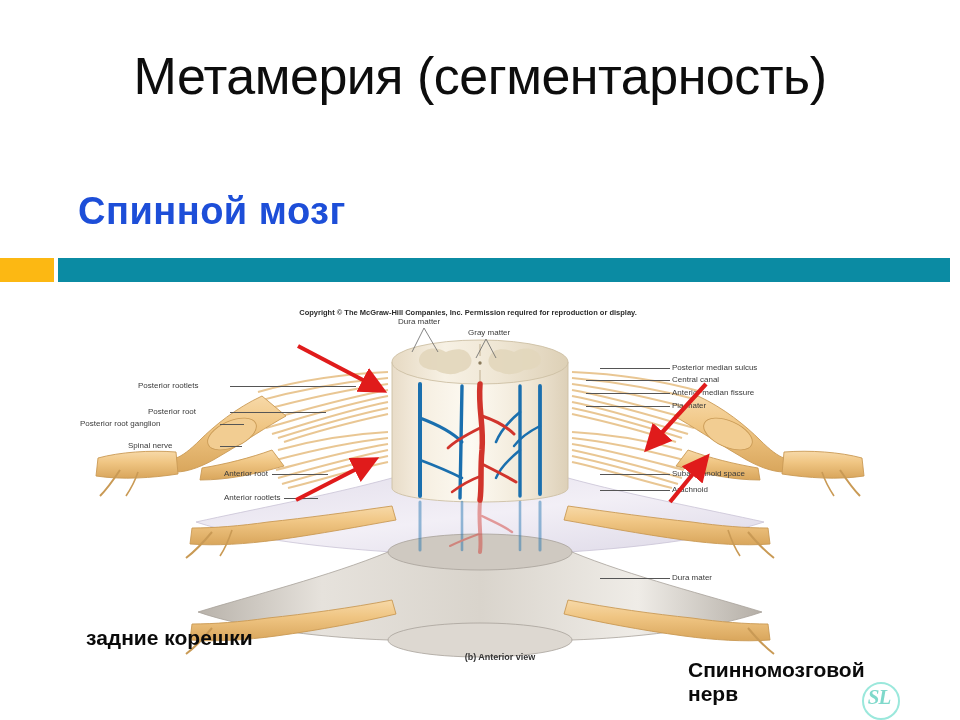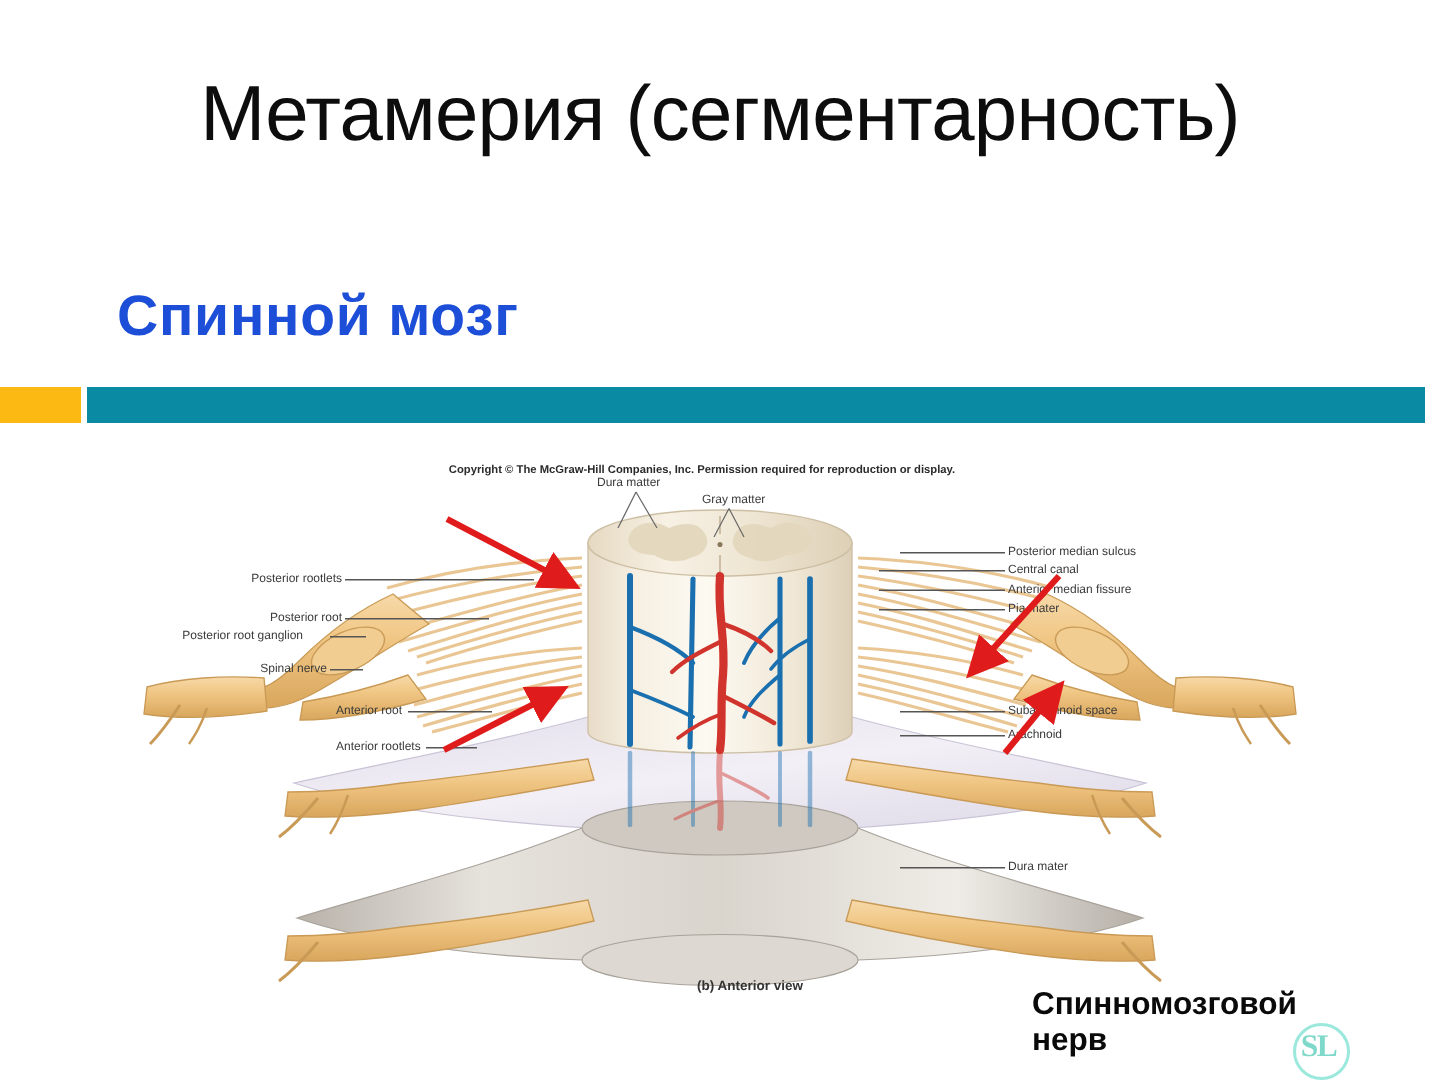--- a/index.html
+++ b/index.html
@@ -79,21 +79,21 @@
   }
 
   
   .leader {
     position: absolute;
     font-size: 8px;
     color: #3a3a3a;
     white-space: nowrap;
     line-height: 1;
   }
-  .leader.r { text-align: right; }
+  .leader.r { text-align: left; }
 
   .leader-line {
     position: absolute;
     height: 1px;
     background: #555;
   }
 
   .caption {
     position: absolute;
     left: 420px; top: 352px;
@@ -135,20 +135,21 @@
   #logo .mono {
     position: absolute;
     left: 0; top: 3px;
     width: 34px;
     text-align: center;
     font-family: "Liberation Serif", serif;
     font-size: 21px;
     font-weight: bold;
     color: #7fd9cb;
     letter-spacing: -1px;
+    font-style: italic;
   }
 </style>
 </head>
 <body>
 
 <div id="slide-title">Метамерия (сегментарность)</div>
 
 <div id="subtitle">Спинной мозг</div>
 
 <div id="divider">
@@ -348,20 +349,21 @@
 
   <div class="leader" style="left:672px;top:170px;">Subarachnoid space</div>
   <div class="leader-line" style="left:600px;top:174px;width:70px;"></div>
 
   <div class="leader" style="left:672px;top:186px;">Arachnoid</div>
   <div class="leader-line" style="left:600px;top:190px;width:70px;"></div>
 
   <div class="leader" style="left:672px;top:274px;">Dura mater</div>
   <div class="leader-line" style="left:600px;top:278px;width:70px;"></div>
 
+  <div class="callout" id="callout-posterior-roots">задние корешки</div>
 
   <div class="callout" id="callout-spinal-nerve">Спинномозговой нерв</div>
 
   <svg class="arrow-svg" viewBox="0 0 960 390">
     <defs>
       <marker id="ah" markerWidth="7" markerHeight="7" refX="5.2" refY="3.2" orient="auto">
         <path d="M0,0 L6.6,3.2 L0,6.4 Z" fill="#e01b1b"></path>
       </marker>
     </defs>
 

